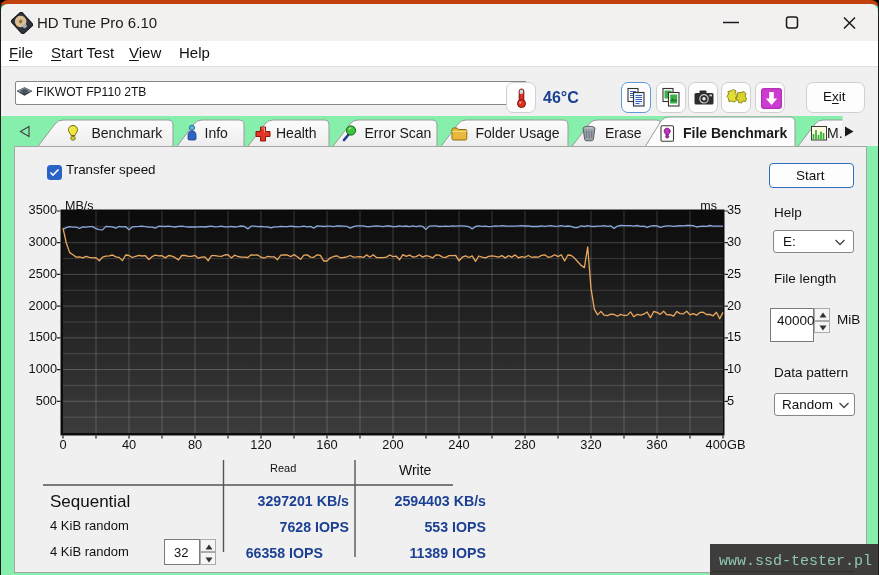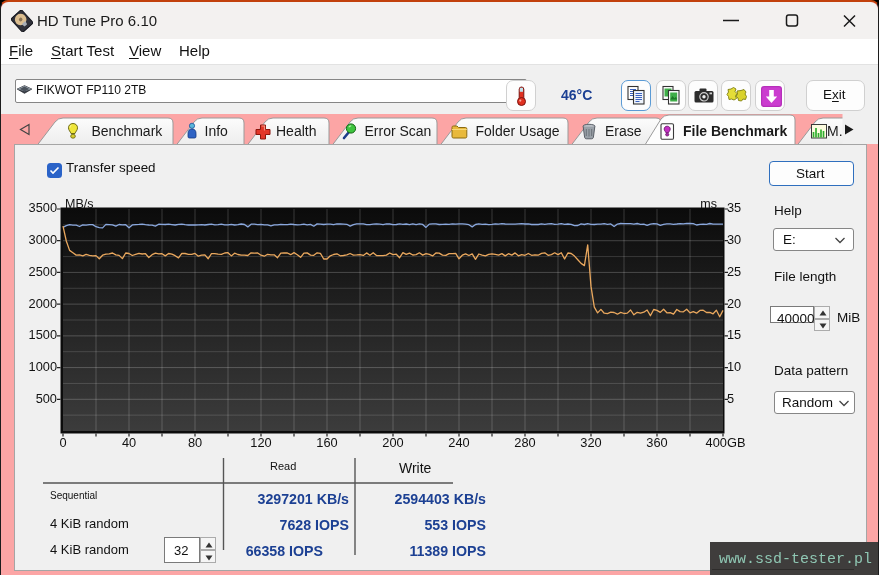--- a/index.html
+++ b/index.html
@@ -1,16 +1,16 @@
 <!DOCTYPE html>
 <html><head><meta charset="utf-8"><style>
 *{margin:0;padding:0;box-sizing:border-box}
 html,body{width:879px;height:575px;background:#000;overflow:hidden}
 body{font-family:"Liberation Sans",sans-serif;position:relative;-webkit-font-smoothing:antialiased}
-.win{position:absolute;inset:0;background:#fca5a5;border-radius:8px 8px 0 0;border:1px solid #1c1c1c;border-top:2px solid #c2410c;border-bottom:none;overflow:hidden}
+.win{position:absolute;inset:0;background:#86efac;border-radius:8px 8px 0 0;border:1px solid #1c1c1c;border-top:4px solid #c2410c;border-bottom:none;overflow:hidden}
 .abs{position:absolute}
 .tb{position:absolute;left:0;top:0;width:100%;height:37px;background:#f3f1f0;border-radius:8px 8px 0 0}
 .ttl{position:absolute;left:36px;top:10px;font-size:15px;color:#1a1a1a}
 .menubar{position:absolute;left:0;top:37px;width:100%;height:25px;background:#fff;font-size:15px;color:#111}
 .menubar>span{position:absolute;top:3px}
 .u{text-decoration:underline;text-underline-offset:2px}
 .toolbar{position:absolute;left:0;top:62px;width:100%;height:50px;background:#f0f0f0;border-top:1px solid #e2e2e2}
 .combo{position:absolute;background:#fff;border:1px solid #868686;border-radius:2px}
 .btn{position:absolute;background:#fdfdfd;border:1px solid #d0d0d0;border-radius:7px}
 .chev{stroke:#444;stroke-width:1.3;fill:none}
@@ -62,21 +62,21 @@
       </svg>
 </div>
 <div class="btn" style="left:505px;top:78px;width:30px;height:31px">
  <svg class="abs" style="left:9px;top:5px" width="11" height="20" viewBox="0 0 11 20">
   <rect x="3.2" y="1" width="4.6" height="13" rx="2.3" fill="#e03020" stroke="#7a1410" stroke-width="1"></rect>
   <rect x="3.8" y="1.8" width="3.2" height="4" fill="#bfe0e8"></rect>
   <circle cx="5.5" cy="15.5" r="4" fill="#e03020" stroke="#7a1410" stroke-width="1"></circle>
   <circle cx="4.3" cy="14.6" r="1.1" fill="#fca9a0"></circle>
  </svg>
 </div>
-<div class="abs navy" style="left:560px;top:85px;font-size:14px">46°C</div>
+<div class="abs navy" style="left:542px;top:85px;font-size:16px">46°C</div>
 
 <div class="btn" style="left:620px;top:78px;width:30px;height:31px;border:1.5px solid #5b9bd5">
  <svg class="abs" style="left:4px;top:4px" width="21" height="21" viewBox="0 0 21 21">
   <rect x="2" y="1.5" width="10" height="13" fill="#fff" stroke="#333" stroke-width="1.1"></rect>
   <path d="M4 4.5h6M4 6.5h6M4 8.5h6M4 10.5h6" stroke="#3a62c0" stroke-width="1"></path>
   <rect x="7.5" y="5.5" width="10.5" height="13.5" fill="#eef3fb" stroke="#333" stroke-width="1.1"></rect>
   <path d="M9.5 8.5h6.5M9.5 10.5h6.5M9.5 12.5h6.5M9.5 14.5h6.5M9.5 16.5h4" stroke="#3a62c0" stroke-width="1"></path>
  </svg>
 </div>
 <div class="btn" style="left:655px;top:78px;width:30px;height:31px">
@@ -241,21 +241,21 @@
  <span class="abs" style="left:26px;top:3.5px;font-size:13.5px;color:#111">Start</span>
 </div>
 <div class="lbl" style="left:773px;top:201px">Help</div>
 <div class="combo" style="left:772px;top:226px;width:81px;height:23px;border-radius:3px">
  <span class="abs" style="left:9px;top:3px;font-size:13.5px;color:#111">E:</span>
  <svg class="abs" style="right:7px;top:7px" width="12" height="9" viewBox="0 0 12 9">
         <path class="chev" d="M1.5 2 6 6.5 10.5 2"></path>
       </svg>
 </div>
 <div class="lbl" style="left:773px;top:267px">File length</div>
-<div class="spin" style="left:769px;top:304px;width:44px;height:17px">
+<div class="spin" style="left:769px;top:304px;width:44px;height:34px">
  <span class="abs" style="left:6px;top:4px;font-size:13.5px;color:#111">40000</span>
 </div>
 <div class="abs" style="left:813px;top:304px;width:16px;height:25px">
  <div class="abs" style="left:0;top:0;width:16px;height:12.5px;background:#f5f5f5;border:1px solid #ababab">
   <svg class="abs" style="left:3.5px;top:3px" width="8" height="6" viewBox="0 0 8 6">
           <path d="M4 0.5 7.5 5.5H0.5Z" fill="#333"></path>
         </svg>
  </div>
  <div class="abs" style="left:0;top:12.5px;width:16px;height:12.5px;background:#f5f5f5;border:1px solid #ababab">
   <svg class="abs" style="left:3.5px;top:3.5px" width="8" height="6" viewBox="0 0 8 6">
@@ -272,21 +272,21 @@
       </svg>
 </div>
 
 <svg class="abs" style="left:0;top:0;pointer-events:none" width="879" height="575" viewBox="0 0 879 575">
  <path d="M222.5 456V548" stroke="#555" stroke-width="1.4"></path>
  <path d="M354 456V553" stroke="#555" stroke-width="1.4"></path>
  <path d="M42 481H452" stroke="#555" stroke-width="1.4"></path>
 </svg>
 <div class="lbl" style="left:269px;top:458px;font-size:11px">Read</div>
 <div class="lbl" style="left:398px;top:458px;font-size:14px">Write</div>
-<div class="lbl" style="left:49px;top:488px;font-size:10px">Sequential</div>
+<div class="lbl" style="left:49px;top:488px;font-size:17px">Sequential</div>
 <div class="lbl" style="left:49px;top:514px;font-size:13px">4 KiB random</div>
 <div class="lbl" style="left:49px;top:540px;font-size:13px">4 KiB random</div>
 <div class="val" style="left:198px;top:489px;width:150px">3297201 KB/s</div>
 <div class="val" style="left:335px;top:489px;width:150px">2594403 KB/s</div>
 <div class="val" style="left:198px;top:515px;width:150px">7628 IOPS</div>
 <div class="val" style="left:335px;top:515px;width:150px">553 IOPS</div>
 <div class="val" style="left:198px;top:541px;width:124px">66358 IOPS</div>
 <div class="val" style="left:335px;top:541px;width:150px">11389 IOPS</div>
 <div class="spin" style="left:163px;top:535px;width:36px;height:26px">
  <span class="abs" style="left:9px;top:4.5px;font-size:13px;color:#111">32</span>

